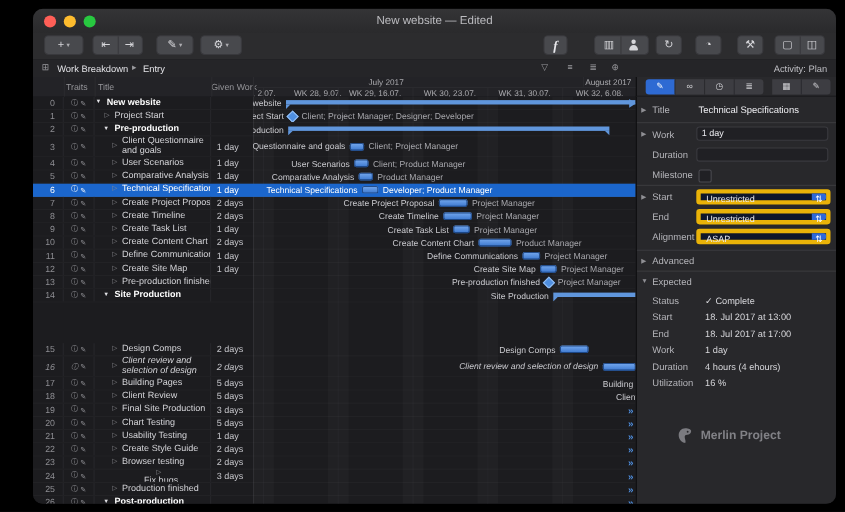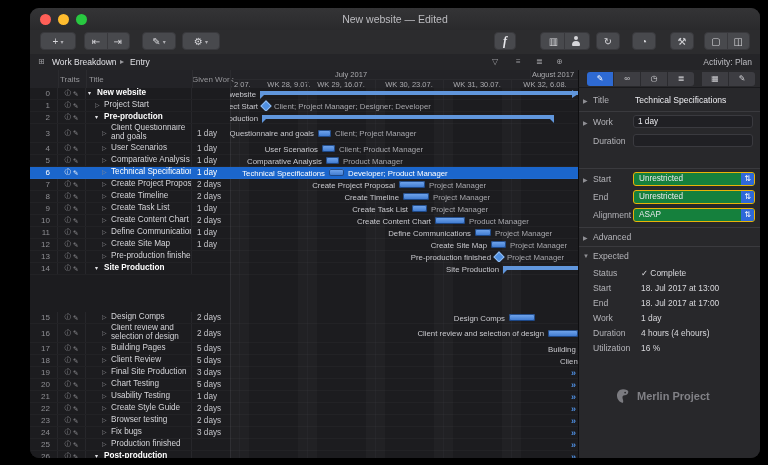--- a/index.html
+++ b/index.html
@@ -79,21 +79,21 @@
   
   .inspane{position:absolute;left:548px;top:80px;width:182px;height:370px;background:#28282b;border-left:1px solid #0e0e10;box-sizing:border-box;}
   .irow{position:absolute;left:0;right:0;height:14px;}
   .iarr{position:absolute;left:4px;top:2px;font-size:6px;color:#8f8f94;}
   .ilabel{position:absolute;left:14px;top:0;font-size:8.6px;color:#b4b4b9;}
   .ivalue{position:absolute;left:56px;top:0;font-size:8.6px;color:#eeeef2;white-space:nowrap;}
   .ivalue2{position:absolute;left:62px;top:0;font-size:8.4px;color:#d8d8dc;white-space:nowrap;}
   .isep{position:absolute;left:0;right:0;height:1px;background:#3a3a3e;}
   .fbox{position:absolute;left:54px;top:-2px;width:120px;height:13px;background:#202024;border:1px solid #3a3a3f;border-radius:3px;
     font-size:8.2px;color:#eaeaee;line-height:12px;padding-left:4px;box-sizing:border-box;}
-  .pop{position:absolute;left:54px;top:-2px;width:122px;height:14px;background:#15803d;border:1px solid #eab308;border-radius:3px;
+  .pop{position:absolute;left:54px;top:-2px;width:122px;height:14px;background:#0f172a;border:4px solid #eab308;border-radius:3px;
     font-size:8.2px;color:#eaeaee;line-height:12px;padding-left:5px;box-sizing:border-box;}
   .pArr{position:absolute;right:0;top:0;bottom:0;width:13px;background:#2e68d9;border-radius:0 2px 2px 0;
     color:#fff;font-size:8px;text-align:center;line-height:12px;}
   .cbox{position:absolute;left:56px;top:0;width:10px;height:10px;background:#202024;border:1px solid #4a4a50;border-radius:2px;}
   .logo{position:absolute;left:36px;top:300px;display:flex;align-items:center;gap:6px;color:#818186;font-size:11px;font-weight:bold;}
 </style>
 </head>
 <body>
 
 <div class="window">
@@ -495,21 +495,21 @@
           <div class="c-title" style="padding-left: 16px;">
             <span class="leafg">▷</span>
             <span style="white-space: nowrap;">Design Comps</span>
           </div>
           <div class="c-work">2 days</div>
           <div class="c-gantt">
             <span class="g-label" style="right: 73px;">Design Comps</span>
             <div class="bar-task" style="left: 279px; width: 26px;"></div>
           </div>
         </div>
-        <div class="trow" style="height: 19px;">
+        <div class="trow" style="height: 19px; font-style: italic;">
           <div class="c-num">16</div>
           <div class="c-traits">
             <span>ⓘ</span>
             <span>✎</span>
           </div>
           <div class="c-title" style="padding-left: 16px;">
             <span class="leafg">▷</span>
             <span style="white-space: normal;">Client review and selection of design</span>
           </div>
           <div class="c-work">2 days</div>
@@ -622,21 +622,21 @@
           <div class="c-gantt">
             <span class="g-cont">»</span>
           </div>
         </div>
         <div class="trow" style="height: 12px;">
           <div class="c-num">24</div>
           <div class="c-traits">
             <span>ⓘ</span>
             <span>✎</span>
           </div>
-          <div class="c-title" style="padding-left: 16px;">
+          <div class="c-title" style="padding-left: 16px; flex-direction: column;">
             <span class="leafg">▷</span>
             <span style="white-space: nowrap;">Fix bugs</span>
           </div>
           <div class="c-work">3 days</div>
           <div class="c-gantt">
             <span class="g-cont">»</span>
           </div>
         </div>
         <div class="trow" style="height: 12px;">
           <div class="c-num">25</div>
@@ -679,20 +679,24 @@
     </div>
     <div class="isep" style="top:23px;"></div>
     <div class="irow" style="top:29px;">
       <span class="iarr">▶</span>
       <span class="ilabel">Work</span>
       <span class="fbox">1 day</span>
     </div>
     <div class="irow" style="top:48px;">
       <span class="ilabel">Duration</span>
       <span class="fbox"></span>
+    </div>
+    <div class="irow" style="top:66px;">
+      <span class="ilabel">Milestone</span>
+      <span class="cbox"></span>
     </div>
     <div class="isep" style="top:80px;"></div>
     <div class="irow" style="top:86px;">
       <span class="iarr">▶</span>
       <span class="ilabel">Start</span>
       <span class="pop"><span>Unrestricted</span><span class="pArr">⇅</span></span>
     </div>
     <div class="irow" style="top:104px;">
       <span class="ilabel">End</span>
       <span class="pop"><span>Unrestricted</span><span class="pArr">⇅</span></span>

